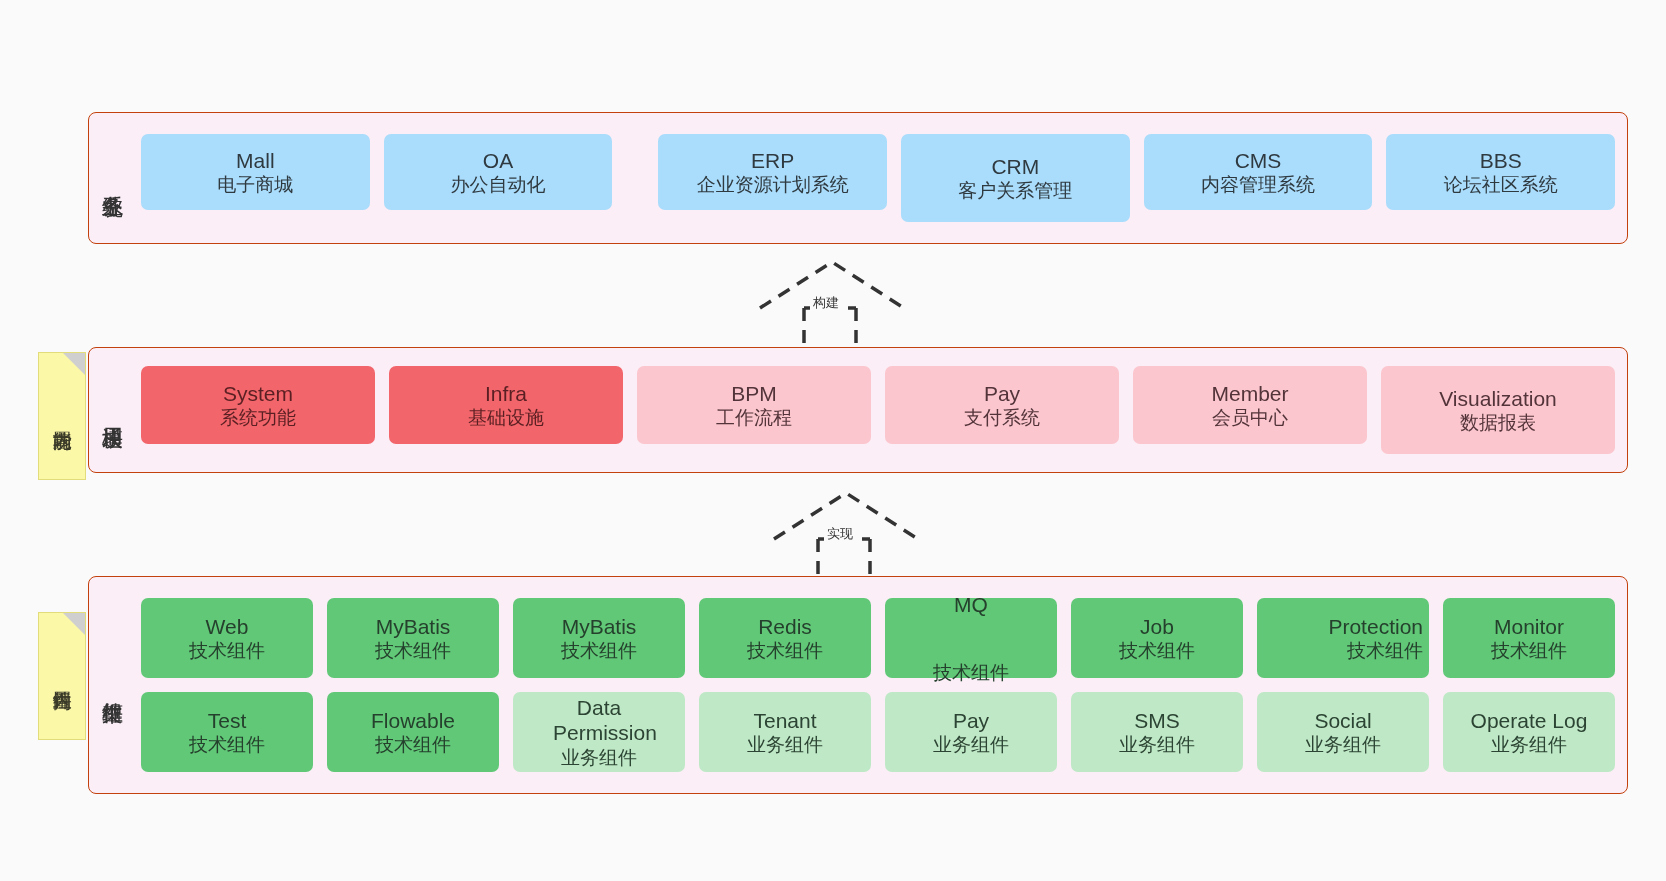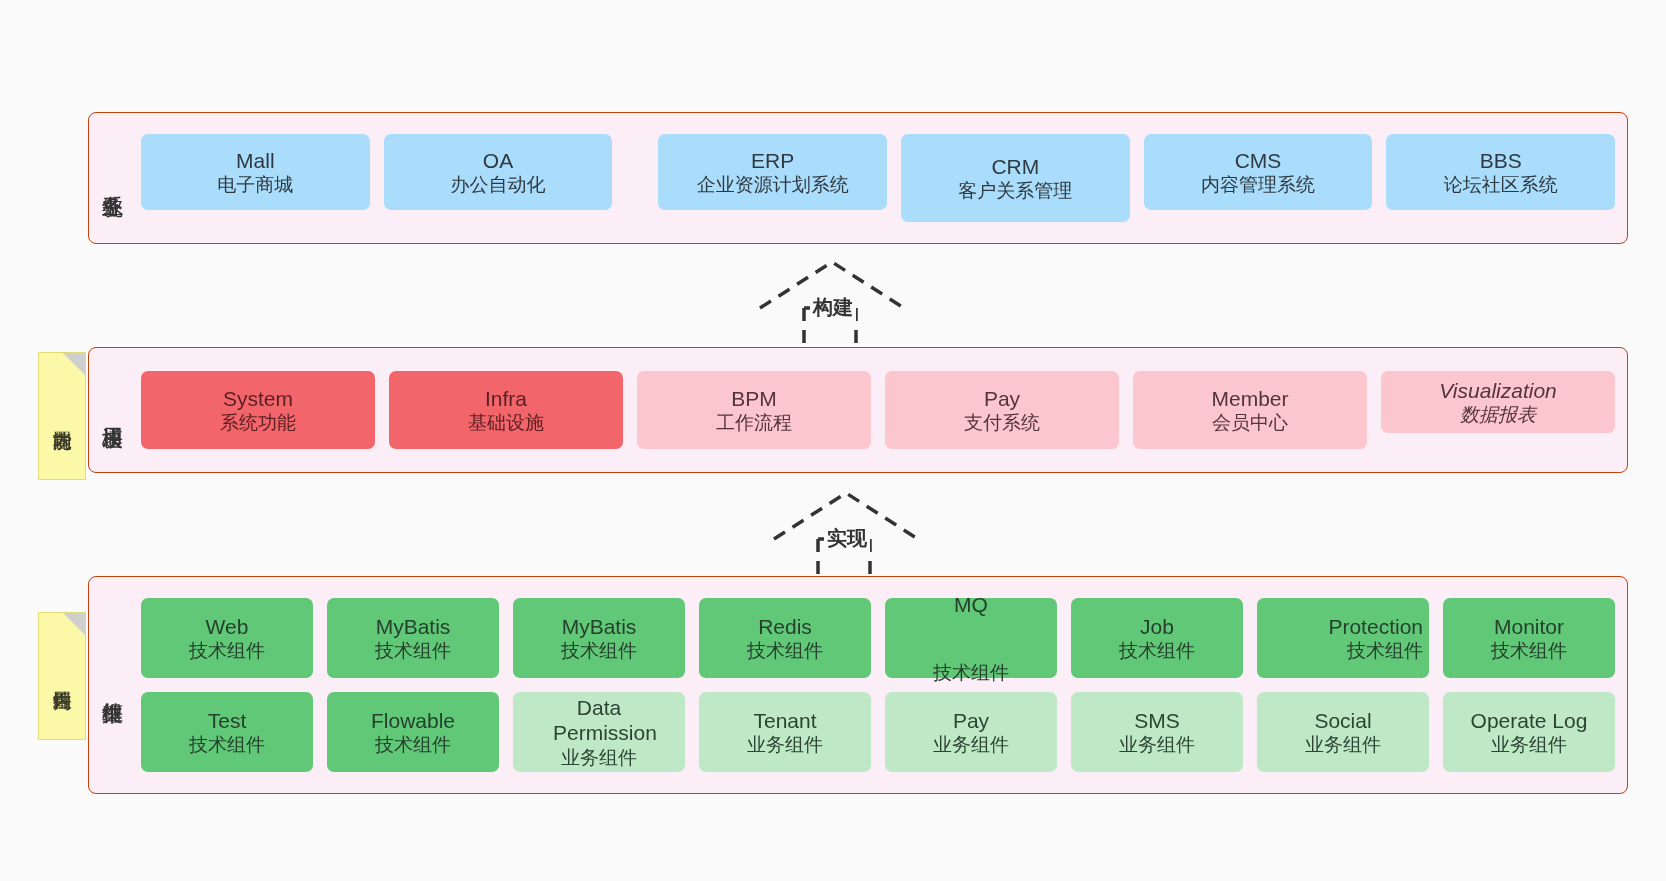--- a/index.html
+++ b/index.html
@@ -97,27 +97,26 @@
     width:0;height:0;
     border-left:22px solid transparent;
     border-top:22px solid #cfcfcf;
     writing-mode:horizontal-tb;
   }
 
   
   .arrow-wrap{position:absolute;z-index:4;}
   .arrow-label{
     position:absolute;
-    font-size:20px;
+    font-size:13px;
     color:#333;
     background:#fafafa;
     padding:0 3px;
     white-space:nowrap;
     z-index:5;
-    font-weight:bold;
   }
 </style>
 </head>
 <body>
 
 <div class="canvas">
 
   <div class="layer" style="left:88px;top:112px;width:1540px;height:132px;">
     <div class="layer-title">业务系统</div>
     <div class="layer-body">
@@ -184,21 +183,21 @@
           <span class="t2">工作流程</span>
         </div>
         <div class="box pink" style="height:78px;">
           <span class="t1">Pay</span>
           <span class="t2">支付系统</span>
         </div>
         <div class="box pink" style="height:78px;">
           <span class="t1">Member</span>
           <span class="t2">会员中心</span>
         </div>
-        <div class="box pink" style="height:62px;font-style:italic;">
+        <div class="box pink" style="height:88px;">
           <span class="t1">Visualization</span>
           <span class="t2">数据报表</span>
         </div>
       </div>
     </div>
   </div>
 
   <div class="arrow-wrap" style="left:766px;top:487px;width:160px;height:88px;">
     <svg width="160" height="88" viewBox="0 0 160 88">
       <path d="M 8 52 L 80 6 L 152 52" fill="none" stroke="#333" stroke-width="3.5" stroke-dasharray="13 9" stroke-linecap="butt"></path>

